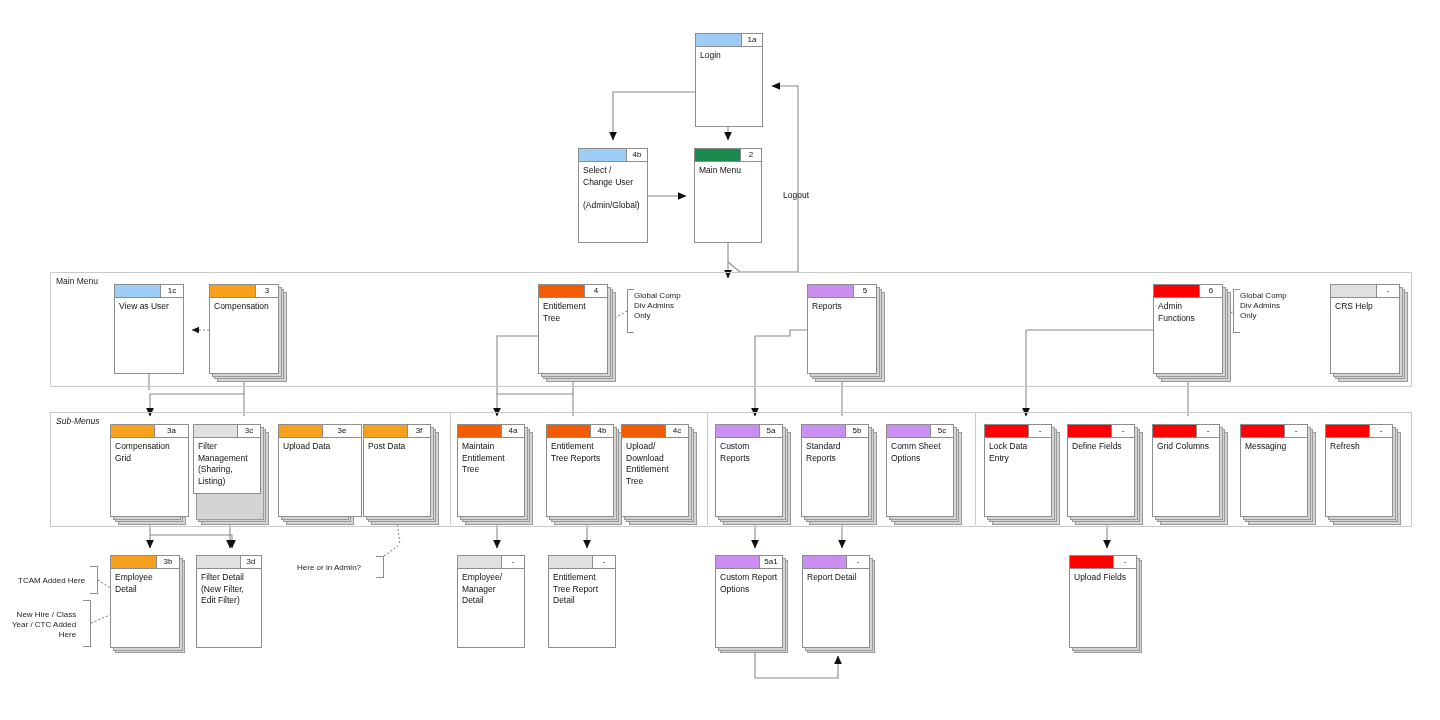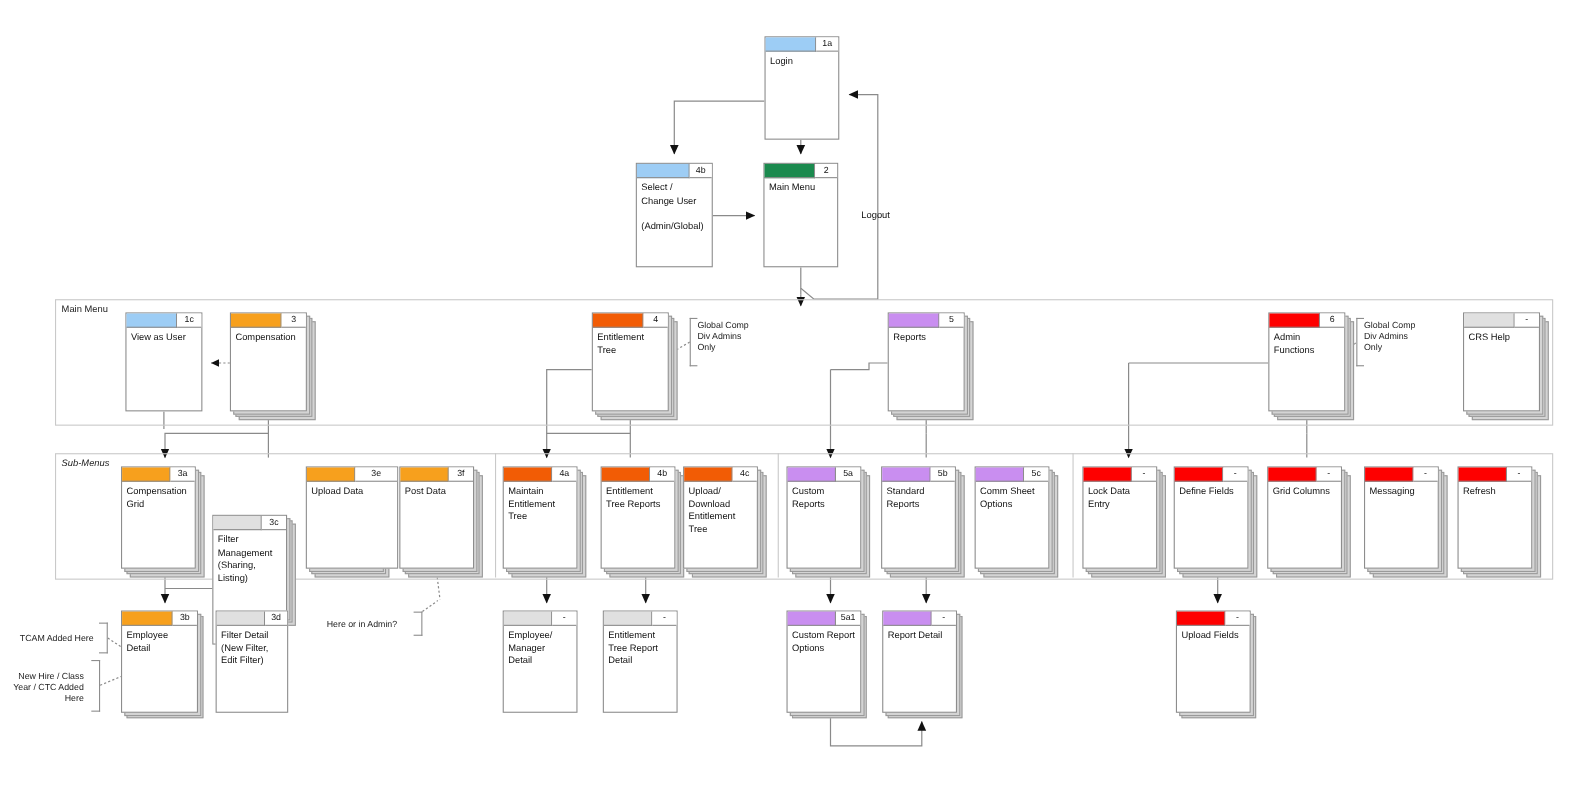--- a/index.html
+++ b/index.html
@@ -207,34 +207,34 @@
         <div class="sh" style="left: 5px; top: 5px; width: 70px; height: 90px; box-sizing: border-box;"></div>
         <div class="sh" style="left: 2.5px; top: 2.5px; width: 70px; height: 90px; box-sizing: border-box;"></div>
         <div class="face">
           <div class="hdr">
             <div class="swatch" style="width: 46px; background: rgb(224, 224, 224);"></div>
             <div class="idbox">-</div>
           </div>
           <div class="body">CRS Help</div>
         </div>
       </div>
-      <div class="card" style="left: 110px; top: 424px; width: 68px; height: 93px;">
+      <div class="card" style="left: 110px; top: 424px; width: 79px; height: 93px;">
         <div class="sh" style="left: 7.5px; top: 7.5px; width: 68px; height: 93px; box-sizing: border-box;"></div>
         <div class="sh" style="left: 5px; top: 5px; width: 68px; height: 93px; box-sizing: border-box;"></div>
         <div class="sh" style="left: 2.5px; top: 2.5px; width: 68px; height: 93px; box-sizing: border-box;"></div>
         <div class="face">
           <div class="hdr">
             <div class="swatch" style="width: 44px; background: rgb(247, 160, 29);"></div>
             <div class="idbox">3a</div>
           </div>
           <div class="body">Compensation
 Grid</div>
         </div>
       </div>
-      <div class="card" style="left: 193px; top: 424px; width: 68px; height: 118px; margin-top: 44px;">
+      <div class="card" style="left: 193px; top: 424px; width: 68px; height: 70px;">
         <div class="sh" style="left: 7.5px; top: 7.5px; width: 68px; height: 93px; box-sizing: border-box;"></div>
         <div class="sh" style="left: 5px; top: 5px; width: 68px; height: 93px; box-sizing: border-box;"></div>
         <div class="sh" style="left: 2.5px; top: 2.5px; width: 68px; height: 93px; box-sizing: border-box;"></div>
         <div class="face">
           <div class="hdr">
             <div class="swatch" style="width: 44px; background: rgb(224, 224, 224);"></div>
             <div class="idbox">3c</div>
           </div>
           <div class="body">Filter
 Management

